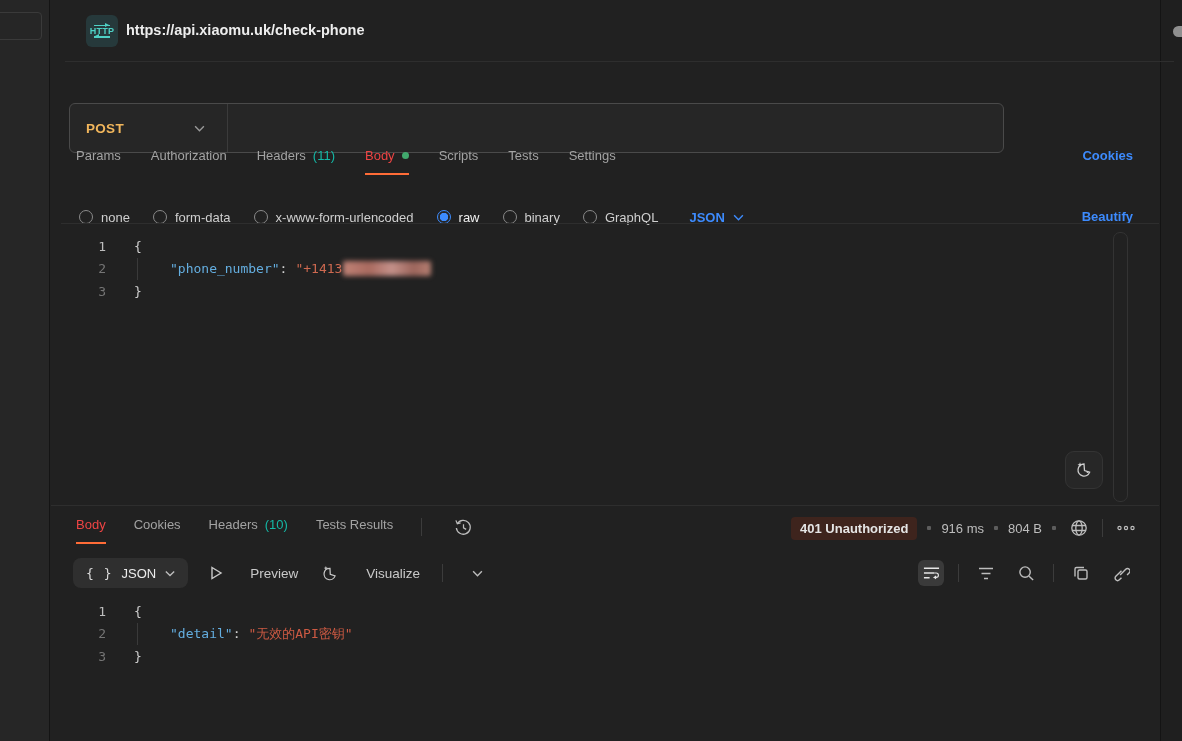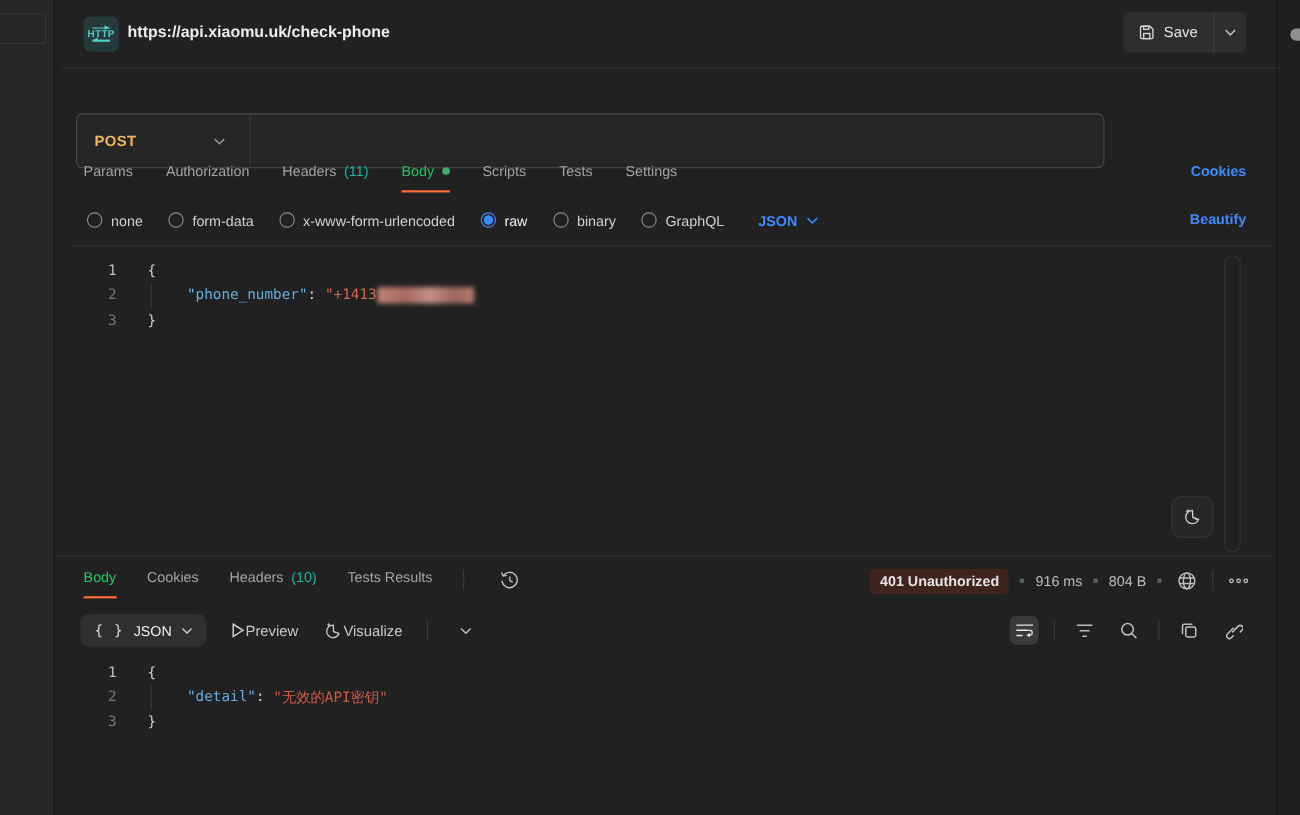--- a/index.html
+++ b/index.html
@@ -12,21 +12,21 @@
 
   
   .left-rail { position:absolute; left:0; top:0; width:50px; height:741px; background:#262626; border-right:1px solid #141414; }
   .rail-tab { position:absolute; left:-8px; top:12px; width:50px; height:28px; border:1px solid #3a3a3a; border-radius:4px; background:#262626; }
   .right-rail { position:absolute; right:0; top:0; width:22px; height:741px; background:#1f1f1f; border-left:1px solid #141414; }
   .cursor-blob { position:absolute; right:0; top:26px; width:9px; height:11px; background:#8f8f8f; border-radius:6px 0 0 6px; }
 
   .main { position:absolute; left:51px; top:0; width:1109px; height:741px; background:#212121; }
 
   
-  .header { position:absolute; left:4px; top:0; width:100%; height:62px; border-bottom:1px solid #2e2e2e; }
+  .header { position:absolute; left:14px; top:0; width:100%; height:62px; border-bottom:1px solid #2e2e2e; }
   .http-badge { position:absolute; left:21px; top:15px; width:32px; height:32px; background:#26393b; border-radius:6px;
                 display:flex; align-items:center; justify-content:center; flex-direction:column; }
   .http-badge .arrow { width:16px; height:1.5px; background:#4fd1c5; position:relative; }
   .http-badge .arrow.a1::after { content:""; position:absolute; right:-1px; top:-2px; border:2.5px solid transparent; border-left:4px solid #4fd1c5; }
   .http-badge .arrow.a2::after { content:""; position:absolute; left:-1px; top:-2px; border:2.5px solid transparent; border-right:4px solid #4fd1c5; }
   .http-badge .txt { color:#4fd1c5; font-size:9px; font-weight:bold; letter-spacing:.3px; line-height:10px; }
   .req-title { position:absolute; left:61px; top:22px; font-size:14.5px; font-weight:700; color:#ededed; }
   .save-btn { position:absolute; left:966px; top:11px; height:37px; display:flex; background:#2e2e2e; border-radius:6px; overflow:hidden; }
   .save-main { display:flex; align-items:center; gap:8px; padding:0 14px; color:#e3e3e3; font-size:13.5px; cursor:pointer; }
   .save-caret { width:30px; display:flex; align-items:center; justify-content:center; border-left:1px solid #3f3f3f; cursor:pointer; }
@@ -40,27 +40,27 @@
   .url-text { padding-left:16px; font-size:13.5px; color:#e6e6e6; }
   .enter-sym { color:#8a8a8a; margin-left:6px; font-size:13px; }
   .send-btn { position:absolute; left:961px; top:72px; height:48px; display:flex; background:#1465d8; border-radius:6px; overflow:hidden; }
   .send-main { display:flex; align-items:center; padding:0 20px; color:#fff; font-weight:700; font-size:14px; cursor:pointer; }
   .send-caret { width:42px; display:flex; align-items:center; justify-content:center; border-left:1px solid #2a7ae2; cursor:pointer; }
 
   
   .tabs-row { position:absolute; left:25px; top:136px; right:0; height:44px; display:flex; align-items:center; gap:30px; }
   .tab { position:relative; font-size:13px; color:#a3a3a3; cursor:pointer; display:flex; align-items:center; gap:7px; padding:4px 0 10px; }
   .tab .count { color:#14b8a6; }
-  .tab.active { color:#22c55e; }
+  .tab.active { color:#ef4444; }
   .tab.active::after { content:""; position:absolute; left:0; right:0; bottom:-2px; height:2px; background:#ff6c37; }
   .tab .gdot { width:7px; height:7px; border-radius:50%; background:#41a96d; }
   .cookies-link { position:absolute; right:27px; top:12px; color:#3d8bfd; font-weight:700; font-size:13px; cursor:pointer; }
 
   
-  .modes-row { position:absolute; left:28px; top:184px; right:0; height:32px; display:flex; align-items:center; gap:23px;text-align:center; }
+  .modes-row { position:absolute; left:28px; top:201px; right:0; height:32px; display:flex; align-items:center; gap:23px;text-align:center; }
   .mode { display:flex; align-items:center; gap:8px; font-size:13px; color:#cfcfcf; cursor:pointer; }
   .radio { width:14px; height:14px; border-radius:50%; border:1.5px solid #8a8a8a; }
   .radio.sel { border-color:#3d8bfd; background:radial-gradient(circle, #3d8bfd 0 4px, #262626 4.5px); border-width:1.5px;
                border:1.5px solid #3d8bfd; }
   .json-select { display:flex; align-items:center; gap:8px; color:#3d8bfd; font-weight:700; font-size:13px; cursor:pointer; margin-left:8px; }
   .beautify-link { position:absolute; right:27px; top:8px; color:#3d8bfd; font-weight:700; font-size:13px; cursor:pointer; }
 
   
   .editor { position:absolute; left:10px; right:1px; font-family:"DejaVu Sans Mono","Liberation Mono",monospace; font-size:13px; }
   .editor.req { top:223px; height:282px; border-top:1px solid #2e2e2e; padding-top:11px; }
@@ -90,21 +90,21 @@
   .icon-btn.active-bg { background:#3a3a3a; }
 
   .status-cluster { position:absolute; right:20px; top:7px; height:30px; display:flex; align-items:center; gap:10px; font-size:13px; color:#bdbdbd; }
   .status-badge { background:#3e241d; color:#e5e5e5; font-weight:700; padding:4px 9px; border-radius:4px; font-size:13px; cursor:pointer; }
   .sep-dot { width:4px; height:4px; border-radius:1px; background:#5d5d5d; }
 
   .resp-toolbar { position:absolute; left:22px; top:47px; right:0; height:40px; display:flex; align-items:center; gap:22px; }
   .json-btn { display:flex; align-items:center; gap:9px; background:#2f2f2f; border-radius:8px; height:30px; padding:0 13px;
               font-size:13px; color:#ececec; cursor:pointer; }
   .json-btn .bracks { font-family:"DejaVu Sans Mono",monospace; color:#dcdcdc; letter-spacing:1px; }
-  .tool-item { display:flex; align-items:center; gap:0; font-size:13.5px; color:#c9c9c9; cursor:pointer; }
+  .tool-item { display:flex; align-items:center; gap:27px; font-size:13.5px; color:#c9c9c9; cursor:pointer; }
   .resp-icons { position:absolute; right:25px; top:0; height:40px; display:flex; align-items:center; gap:14px; }
 
   .editor.resp { top:91px; left:10px; padding-top:3px; }
 
   svg { display:block; }
 </style>
 </head>
 <body>
 
 <div class="app">
@@ -120,37 +120,20 @@
 
   <div class="main">
 
     <div class="header">
       <div class="http-badge">
         <div class="arrow a1"></div>
         <div class="txt">HTTP</div>
         <div class="arrow a2"></div>
       </div>
       <div class="req-title">https://api.xiaomu.uk/check-phone</div>
-      <div class="save-btn">
-        <div class="save-main">
-          <span>
-            <svg width="15" height="15" viewBox="0 0 16 16" fill="none" stroke="#d8d8d8" stroke-width="1.3">
-              <path d="M2 3 a1 1 0 0 1 1-1 h8 l3 3 v8 a1 1 0 0 1 -1 1 h-10 a1 1 0 0 1 -1 -1 z"></path>
-              <rect x="5" y="9" width="6" height="5"></rect>
-                <rect x="5" y="2" width="5" height="3"></rect>
-            </svg>
-          </span>
-          <span>Save</span>
-        </div>
-        <div class="save-caret">
-          <svg width="11" height="7" viewBox="0 0 12 8" fill="none" stroke="#bdbdbd" stroke-width="1.6">
-              <path d="M1 1.5 L6 6.5 L11 1.5"></path>
-            </svg>
-        </div>
-      </div>
     </div>
 
     <div class="url-bar">
       <div class="method">
         <span class="method-label">POST</span>
         <svg width="11" height="7" viewBox="0 0 12 8" fill="none" stroke="#9a9a9a" stroke-width="1.6">
             <path d="M1 1.5 L6 6.5 L11 1.5"></path>
           </svg>
       </div>
     </div>

